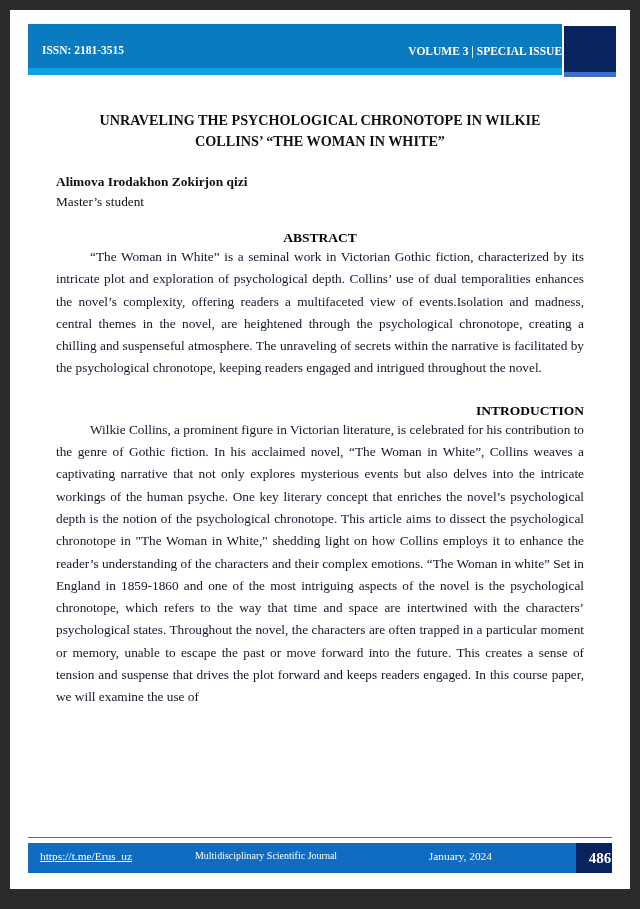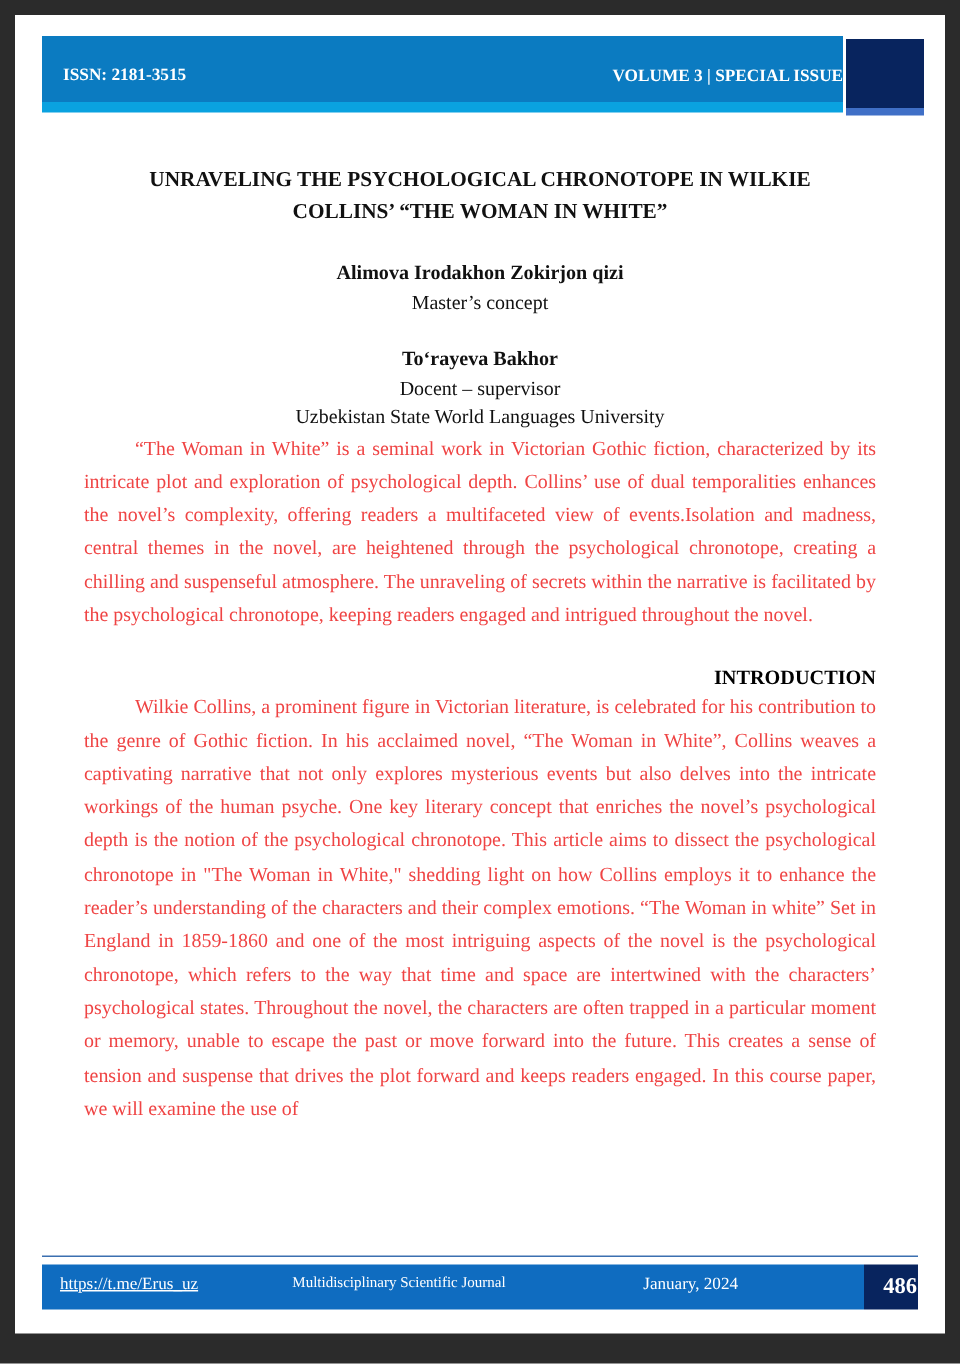--- a/index.html
+++ b/index.html
@@ -105,21 +105,21 @@
     text-align: center;
     font-weight: bold;
     font-size: 14.2px;
     line-height: 21px;
     margin: 0 18px 0 18px;
     color: #111111;
   }
 
   .author-block {
     margin-top: 20px;
-    text-align: center;
+    text-align: left;
     font-size: 13.3px;
     line-height: 19.5px;
     color: #111111;
   }
   .author-name {
     font-weight: bold;
     font-size: 13.4px;
   }
   .author-role { }
 
@@ -140,21 +140,21 @@
     text-indent: 34px;
     margin-top: 23px;
   }
 
   p.body-text {
     margin: 0;
     text-align: justify;
     text-justify: inter-word;
     font-size: 13.3px;
     line-height: 22.3px;
-    color: #ef4444;
+    color: #0f172a;
     text-indent: 34px;
     hyphens: none;
   }
   .kw-label { font-weight: bold; }
 
   
   .footer {
     position: absolute;
     left: 18px;
     top: 833px;
@@ -234,29 +234,25 @@
     <div class="header-navy-block"></div>
     <div class="header-navy-underline"></div>
   </div>
 
   <div class="content">
 
     <div class="article-title">UNRAVELING THE PSYCHOLOGICAL CHRONOTOPE IN WILKIE COLLINS’ “THE WOMAN IN WHITE”</div>
 
     <div class="author-block">
       <div class="author-name">Alimova Irodakhon Zokirjon qizi</div>
-      <div class="author-role">Master’s concept</div>
+      <div class="author-role">Master’s student</div>
     </div>
 
-    <div class="author-block author-block-second">
-      <div class="author-name">To‘rayeva Bakhor</div>
-      <div class="author-role">Docent – supervisor</div>
-      <div class="author-affiliation">Uzbekistan State World Languages University</div>
-    </div>
-
+
+    <div class="section-heading">ABSTRACT</div>
 
     <p class="body-text">“The Woman in White” is a seminal work in Victorian Gothic fiction, characterized by its intricate plot and exploration of psychological depth. Collins’ use of dual temporalities enhances the novel’s complexity, offering readers a multifaceted view of events.Isolation and madness, central themes in the novel, are heightened through the psychological chronotope, creating a chilling and suspenseful atmosphere. The unraveling of secrets within the narrative is facilitated by the psychological chronotope, keeping readers engaged and intrigued throughout the novel.</p>
 
 
     <div class="section-heading-left">INTRODUCTION</div>
 
     <p class="body-text">Wilkie Collins, a prominent figure in Victorian literature, is celebrated for his contribution to the genre of Gothic fiction. In his acclaimed novel, “The Woman in White”, Collins weaves a captivating narrative that not only explores mysterious events but also delves into the intricate workings of the human psyche. One key literary concept that enriches the novel’s psychological depth is the notion of the psychological chronotope. This article aims to dissect the psychological chronotope in "The Woman in White," shedding light on how Collins employs it to enhance the reader’s understanding of the characters and their complex emotions. “The Woman in white” Set in England in 1859-1860 and one of the most intriguing aspects of the novel is the psychological chronotope, which refers to the way that time and space are intertwined with the characters’ psychological states. Throughout the novel, the characters are often trapped in a particular moment or memory, unable to escape the past or move forward into the future. This creates a sense of tension and suspense that drives the plot forward and keeps readers engaged. In this course paper, we will examine the use of</p>
 
   </div>
 

